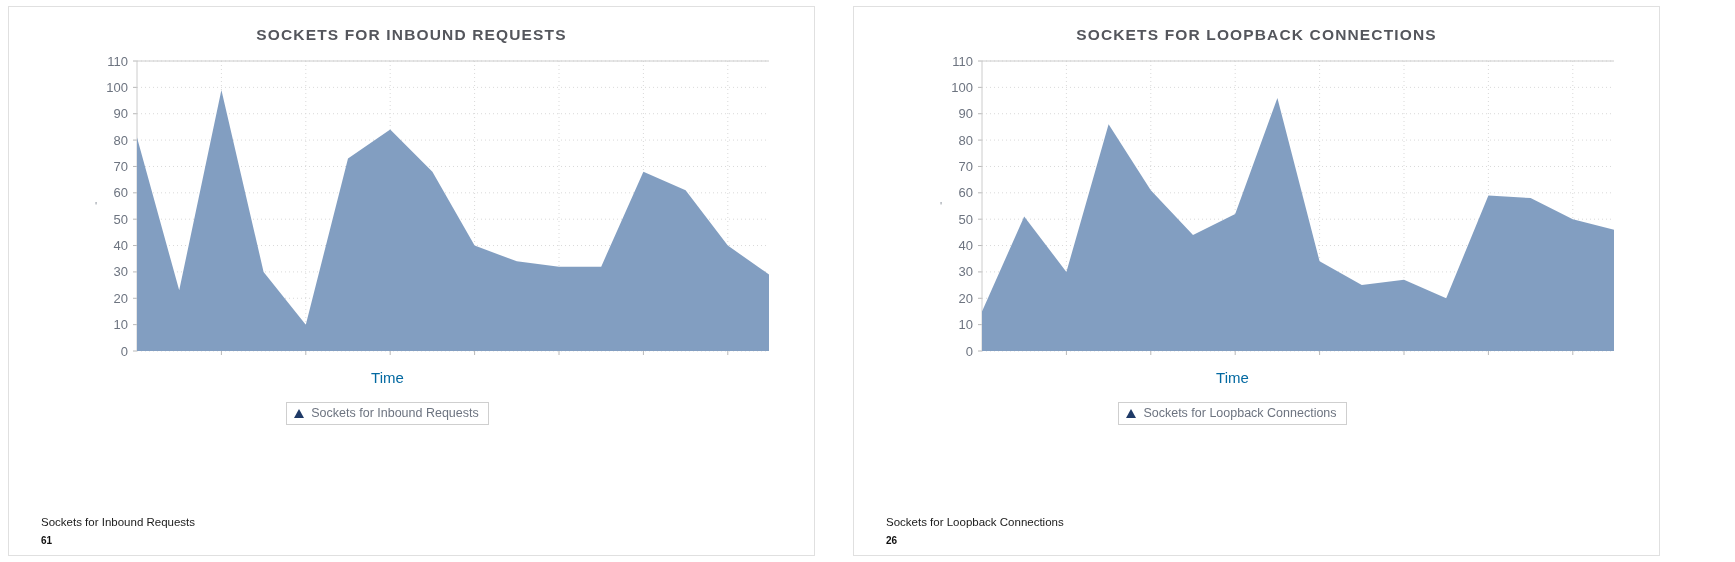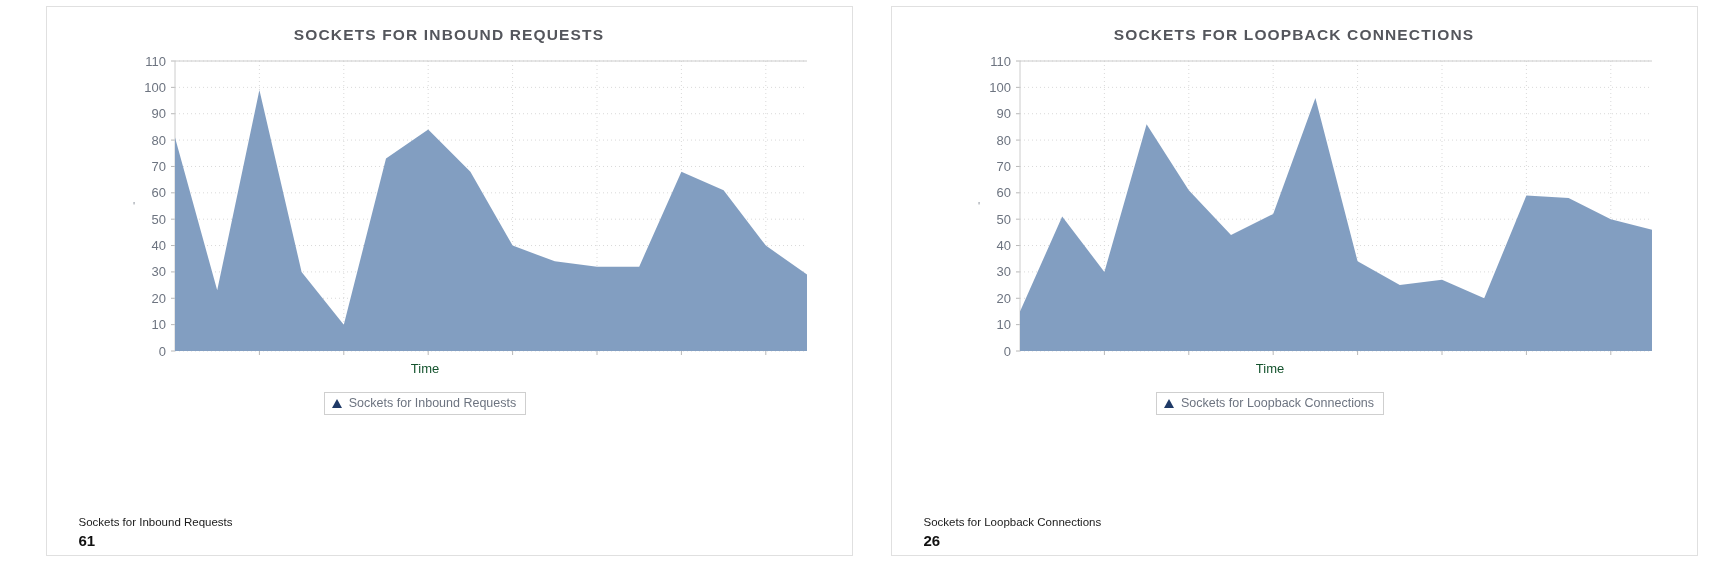--- a/index.html
+++ b/index.html
@@ -14,21 +14,20 @@
     overflow: hidden;
   }
   .dashboard {
     display: flex;
     flex-direction: row;
     width: 1735px;
     height: 562px;
     box-sizing: border-box;
     padding: 6px 0 0 8px;
     gap: 38px;
-    justify-content: center;
   }
   .panel {
     position: relative;
     background: #ffffff;
     border: 1px solid #e0e0e0;
     box-sizing: border-box;
     width: 807px;
     height: 550px;
     overflow: hidden;
   }
@@ -51,23 +50,23 @@
   .plot-wrap {
     position: relative;
     margin-top: 11px;
     height: 300px;
   }
   .plot-svg {
     display: block;
   }
   .axis-x-title {
     text-align: center;
-    font-size: 13px;
-    color: #14532d;
-    margin-top: 6px;
+    font-size: 15px;
+    color: #0369a1;
+    margin-top: 14px;
     padding-right: 48px;
   }
   .legend-row {
     display: flex;
     justify-content: center;
     margin-top: 16px;
     padding-right: 48px;
   }
   .legend-box {
     border: 1px solid #cfcfcf;
@@ -95,21 +94,21 @@
     bottom: 25px;
   }
   .stat-label {
     font-size: 11.5px;
     color: #1a1a1a;
     font-family: "Liberation Sans", sans-serif;
     line-height: 16px;
     white-space: nowrap;
   }
   .stat-value {
-    font-size: 15px;
+    font-size: 10px;
     font-weight: bold;
     color: #111111;
     line-height: 17px;
     margin-top: 2px;
   }
   .tick-label {
     font-size: 13px;
     fill: #6d7480;
     font-family: "Liberation Sans", sans-serif;
   }

